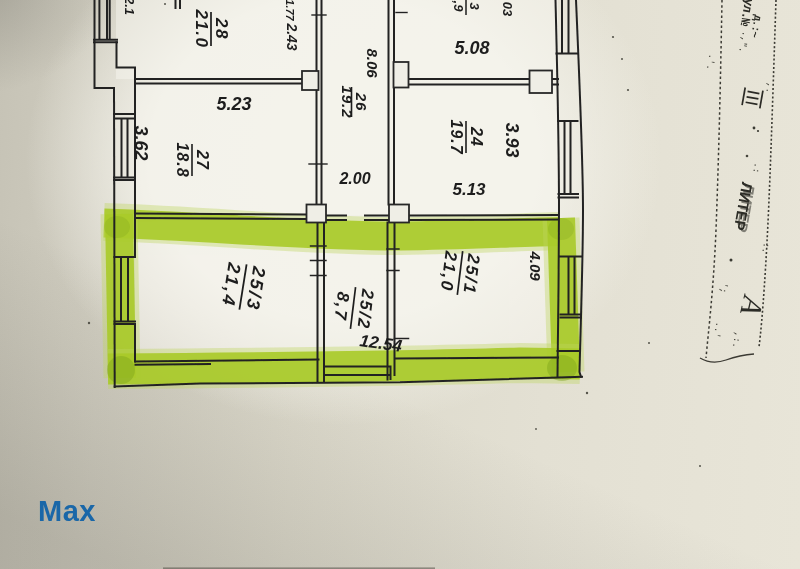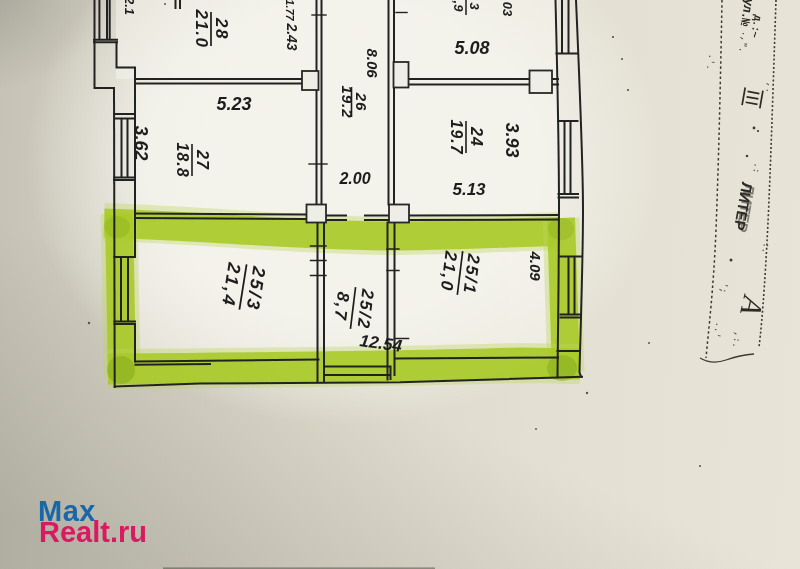--- a/index.html
+++ b/index.html
@@ -320,14 +320,13 @@
           <circle cx="587" cy="393" r="1.2"></circle>
    <circle cx="700" cy="466" r="1"></circle>
           <circle cx="536" cy="429" r="0.9"></circle>
           <circle cx="165" cy="4" r="1"></circle>
   </g>
  </g>
 </svg>
 
 <div class="wm" style="left:38px;top:497px;font-size:29px;color:#1a67a8;letter-spacing:0.5px;">Max</div>
 
-<div class="wm" style="left:39px;top:518px;font-size:29px;color:#d91961;">Realt.ru</div>
 </div>
 
 </body></html>

